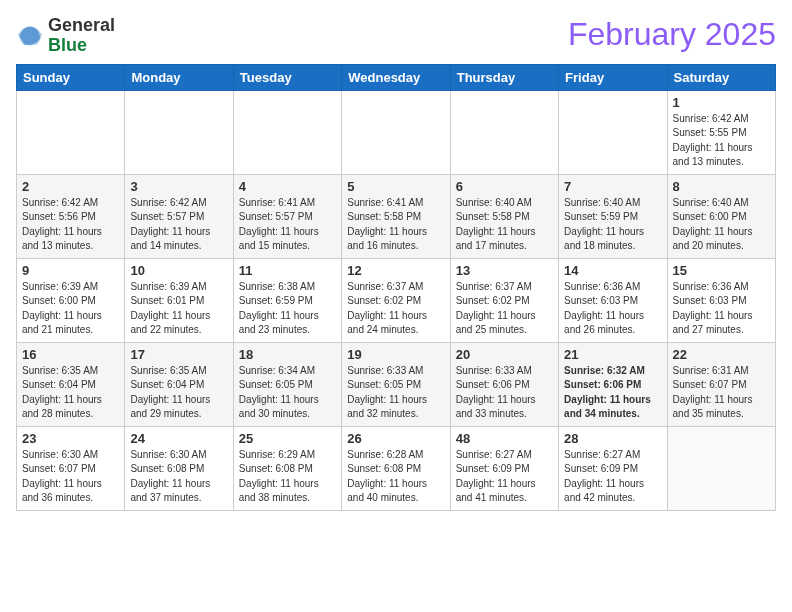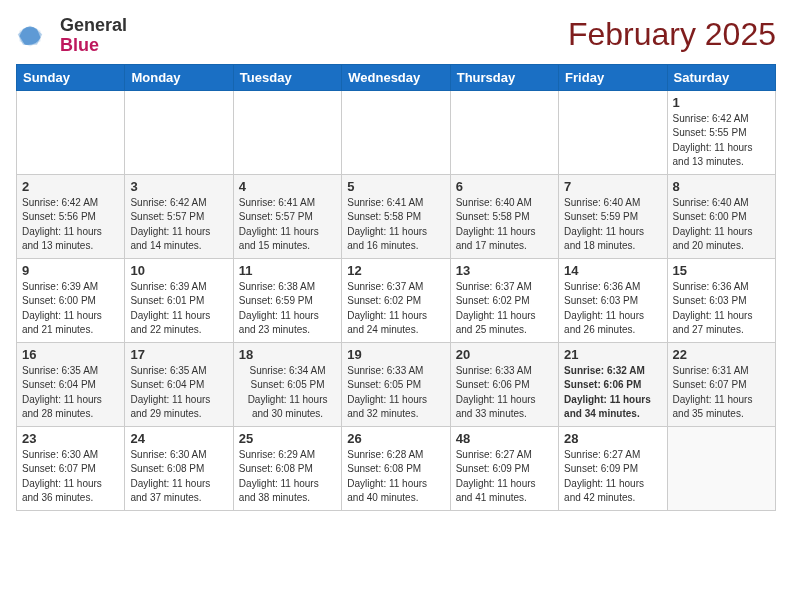--- a/index.html
+++ b/index.html
@@ -12,40 +12,40 @@
     }
     .header {
       display: flex;
       justify-content: space-between;
       align-items: flex-start;
       margin-bottom: 8px;
     }
     .logo {
       display: flex;
       align-items: center;
-      gap: 16px;
+      gap: 4px;
     }
     .logo-text {
       font-size: 18px;
       font-weight: bold;
       line-height: 1.1;
     }
     .logo-general { color: #333; }
-    .logo-blue { color: #be185d; }
+    .logo-blue { color: #15803d; }
     .logo-icon {
       width: 28px;
       height: 28px;
     }
     .title-block {
       text-align: right;
     }
     .month-title {
       font-size: 32px;
       font-weight: normal;
-      color: #7f1d1d;
+      color: #8b5cf6;
     }
     .location {
       font-size: 14px;
       color: #555;
     }
     .calendar {
       width: 100%;
       border-collapse: collapse;
       border: 1px solid #ccc;
     }
@@ -252,21 +252,21 @@
         </td>
         <td>
           <span class="day-num">17</span>
           <div class="day-info" style="white-space: pre-line;">Sunrise: 6:35 AM
 Sunset: 6:04 PM
 Daylight: 11 hours
 and 29 minutes.</div>
         </td>
         <td>
           <span class="day-num">18</span>
-          <div class="day-info" style="white-space: pre-line; text-align: center;">Sunrise: 6:34 AM
+          <div class="day-info" style="white-space: pre-line;">Sunrise: 6:34 AM
 Sunset: 6:05 PM
 Daylight: 11 hours
 and 30 minutes.</div>
         </td>
         <td>
           <span class="day-num">19</span>
           <div class="day-info" style="white-space: pre-line;">Sunrise: 6:33 AM
 Sunset: 6:05 PM
 Daylight: 11 hours
 and 32 minutes.</div>

